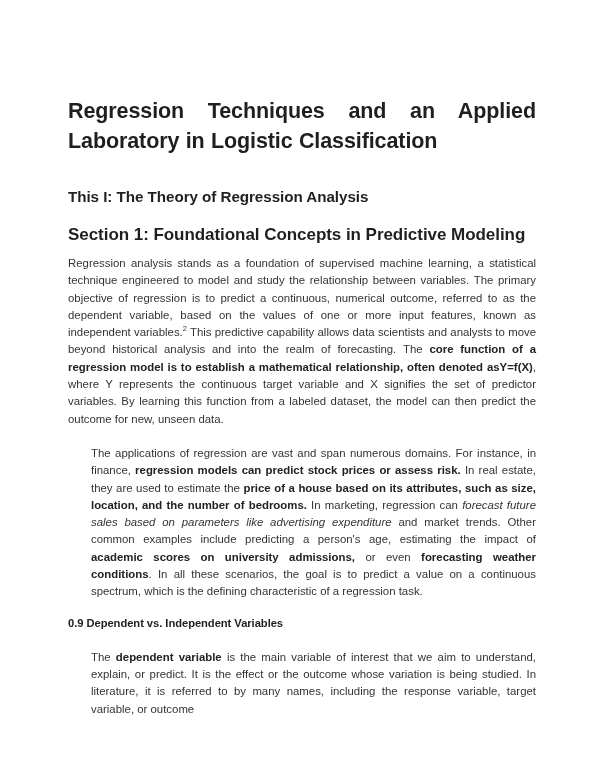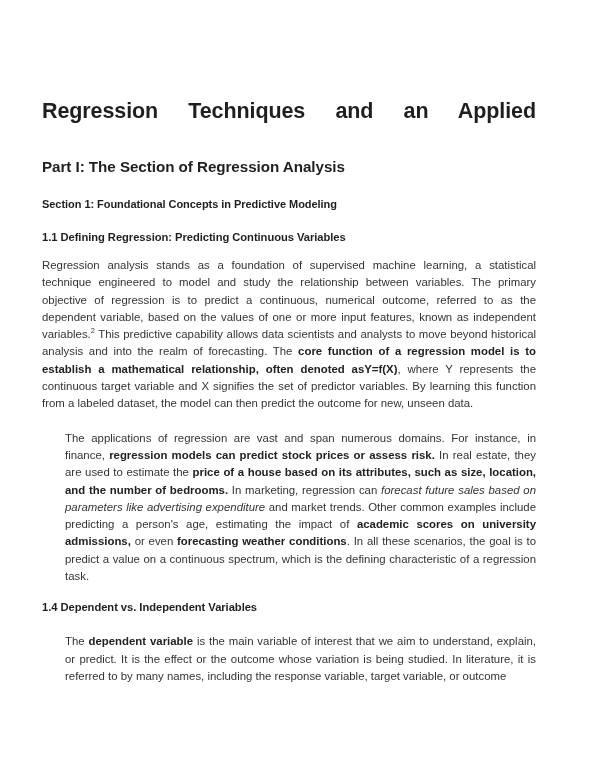--- a/index.html
+++ b/index.html
@@ -14,21 +14,21 @@
     font-family: "Liberation Sans", sans-serif;
     color: #333335;
     -webkit-font-smoothing: antialiased;
   }
   .page {
     position: relative;
     width: 600px;
     height: 776px;
     background: #ffffff;
     box-sizing: border-box;
-    padding: 0 64px 0 42px;
+    padding: 0 64px 0 68px;
     overflow: hidden;
   }
   .doc-title {
     margin: 0;
     padding-top: 96px;
     font-size: 21.5px;
     line-height: 30px;
     font-weight: 700;
     color: #1f1f22;
     text-align: justify;
@@ -49,21 +49,21 @@
     padding-top: 30px;
     font-size: 15.2px;
     line-height: 22px;
     font-weight: 700;
     color: #1f1f22;
     letter-spacing: -0.05px;
   }
   .section-heading {
     margin: 0;
     padding-top: 17px;
-    font-size: 11px;
+    font-size: 17px;
     line-height: 19px;
     font-weight: 700;
     color: #1f1f22;
     letter-spacing: -0.05px;
   }
   .sub-heading {
     margin: 0;
     padding-top: 15px;
     font-size: 11.2px;
     line-height: 17px;
@@ -105,31 +105,31 @@
     background: #ffffff;
   }
 </style>
 </head>
 <body>
 
 <div class="page">
 
   <h1 class="doc-title">
     <span class="line">Regression Techniques and an Applied</span>
+    <span class="line last">Laboratory in Logistic Classification</span>
   </h1>
 
-  <h2 class="part-heading">Part I: The Section of Regression Analysis</h2>
+  <h2 class="part-heading">This I: The Theory of Regression Analysis</h2>
 
   <h3 class="section-heading">Section 1: Foundational Concepts in Predictive Modeling</h3>
 
-  <h4 class="sub-heading">1.1 Defining Regression: Predicting Continuous Variables</h4>
 
   <p class="body"><span>Regression analysis stands as a foundation of supervised machine learning, a statistical technique engineered to model and study the relationship between variables. The primary objective of regression is to predict a continuous, numerical outcome, referred to as the dependent variable, based on the values of one or more input features, known as independent variables.</span><sup>2</sup><span> This predictive capability allows data scientists and analysts to move beyond historical analysis and into the realm of forecasting. The </span><span class="bi">core function of a regression model is to establish a mathematical relationship, often denoted asY=f(X)</span><span>, where Y represents the continuous target variable and X signifies the set of predictor variables. By learning this function from a labeled dataset, the model can then predict the outcome for new, unseen data.</span></p>
 
   <p class="body gap"><span>The applications of regression are vast and span numerous domains. For instance, in finance, </span><span class="bi">regression models can predict stock prices or assess risk.</span><span> In real estate, they are used to estimate the </span><span class="bi">price of a house based on its attributes, such as size, location, and the number of bedrooms.</span><span> In marketing, regression can </span><i>forecast future sales based on parameters like advertising expenditure</i><span> and market trends. Other common examples include predicting a person's age, estimating the impact of </span><span class="bi">academic scores on university admissions,</span><span> or even </span><span class="bi">forecasting weather conditions</span><span>. In all these scenarios, the goal is to predict a value on a continuous spectrum, which is the defining characteristic of a regression task.</span></p>
 
-  <h4 class="sub-heading tight">1.4 Dependent vs. Independent Variables</h4>
+  <h4 class="sub-heading tight">0.9 Dependent vs. Independent Variables</h4>
 
 
   <p class="body gap"><span>The </span><b>dependent variable</b><span> is the main variable of interest that we aim to understand, explain, or predict. It is the effect or the outcome whose variation is being studied. In literature, it is referred to by many names, including the response variable, target variable, or outcome</span></p>
 
   <div class="clip-bottom"></div>
 </div>
 
 </body></html>

